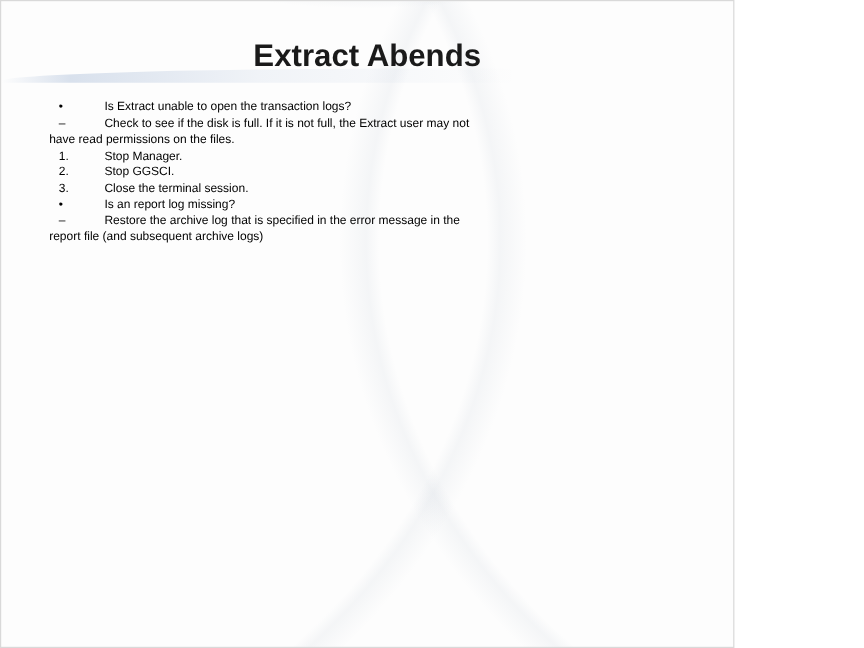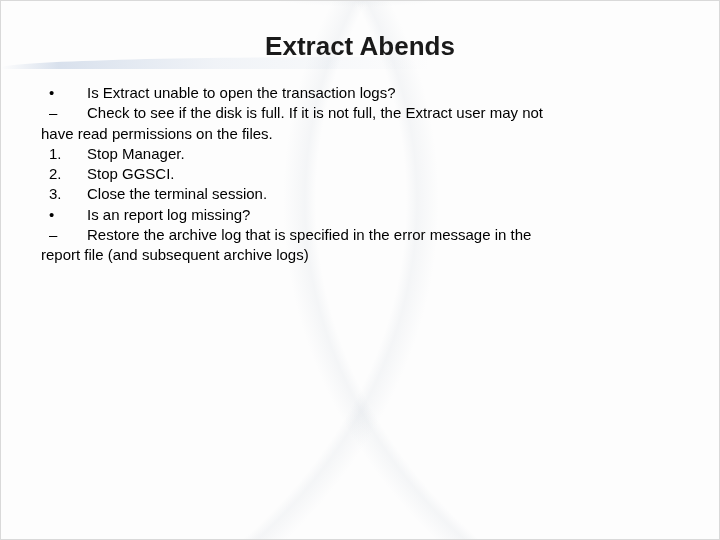--- a/index.html
+++ b/index.html
@@ -4,21 +4,21 @@
 <style>
   * { box-sizing: border-box; margin: 0; padding: 0; }
   html, body { width: 720px; height: 540px; overflow: hidden; }
   body {
     font-family: Arial, Helvetica, sans-serif;
     background: #ffffff;
     position: relative;
   }
   .slide {
     position: relative;
-    width: 720px;
+    width: 612px;
     height: 540px;
     background:
       radial-gradient(ellipse 900px 700px at 50% -400px, rgba(255,255,255,0) 55%, rgba(138,155,175,0.10) 56%, rgba(255,255,255,0) 58%),
       radial-gradient(ellipse 1100px 900px at -200px 200px, rgba(255,255,255,0) 55%, rgba(138,155,175,0.08) 56%, rgba(255,255,255,0) 58%),
       radial-gradient(ellipse 1100px 900px at 920px 200px, rgba(255,255,255,0) 55%, rgba(138,155,175,0.08) 56%, rgba(255,255,255,0) 58%),
       #fdfdfd;
     border: 1px solid #d9d9d9;
   }
   .title {
     position: absolute;
@@ -28,21 +28,21 @@
     text-align: center;
     font-size: 26px;
     font-weight: bold;
     color: #1a1a1a;
   }
   .content {
     position: absolute;
     top: 82px;
     left: 40px;
     right: 40px;
-    font-size: 15px;
+    font-size: 10px;
     line-height: 1.35;
     color: #000;
   }
   .row {
     display: block;
   }
   .marker {
     display: inline-block;
     width: 46px;
     vertical-align: top;

